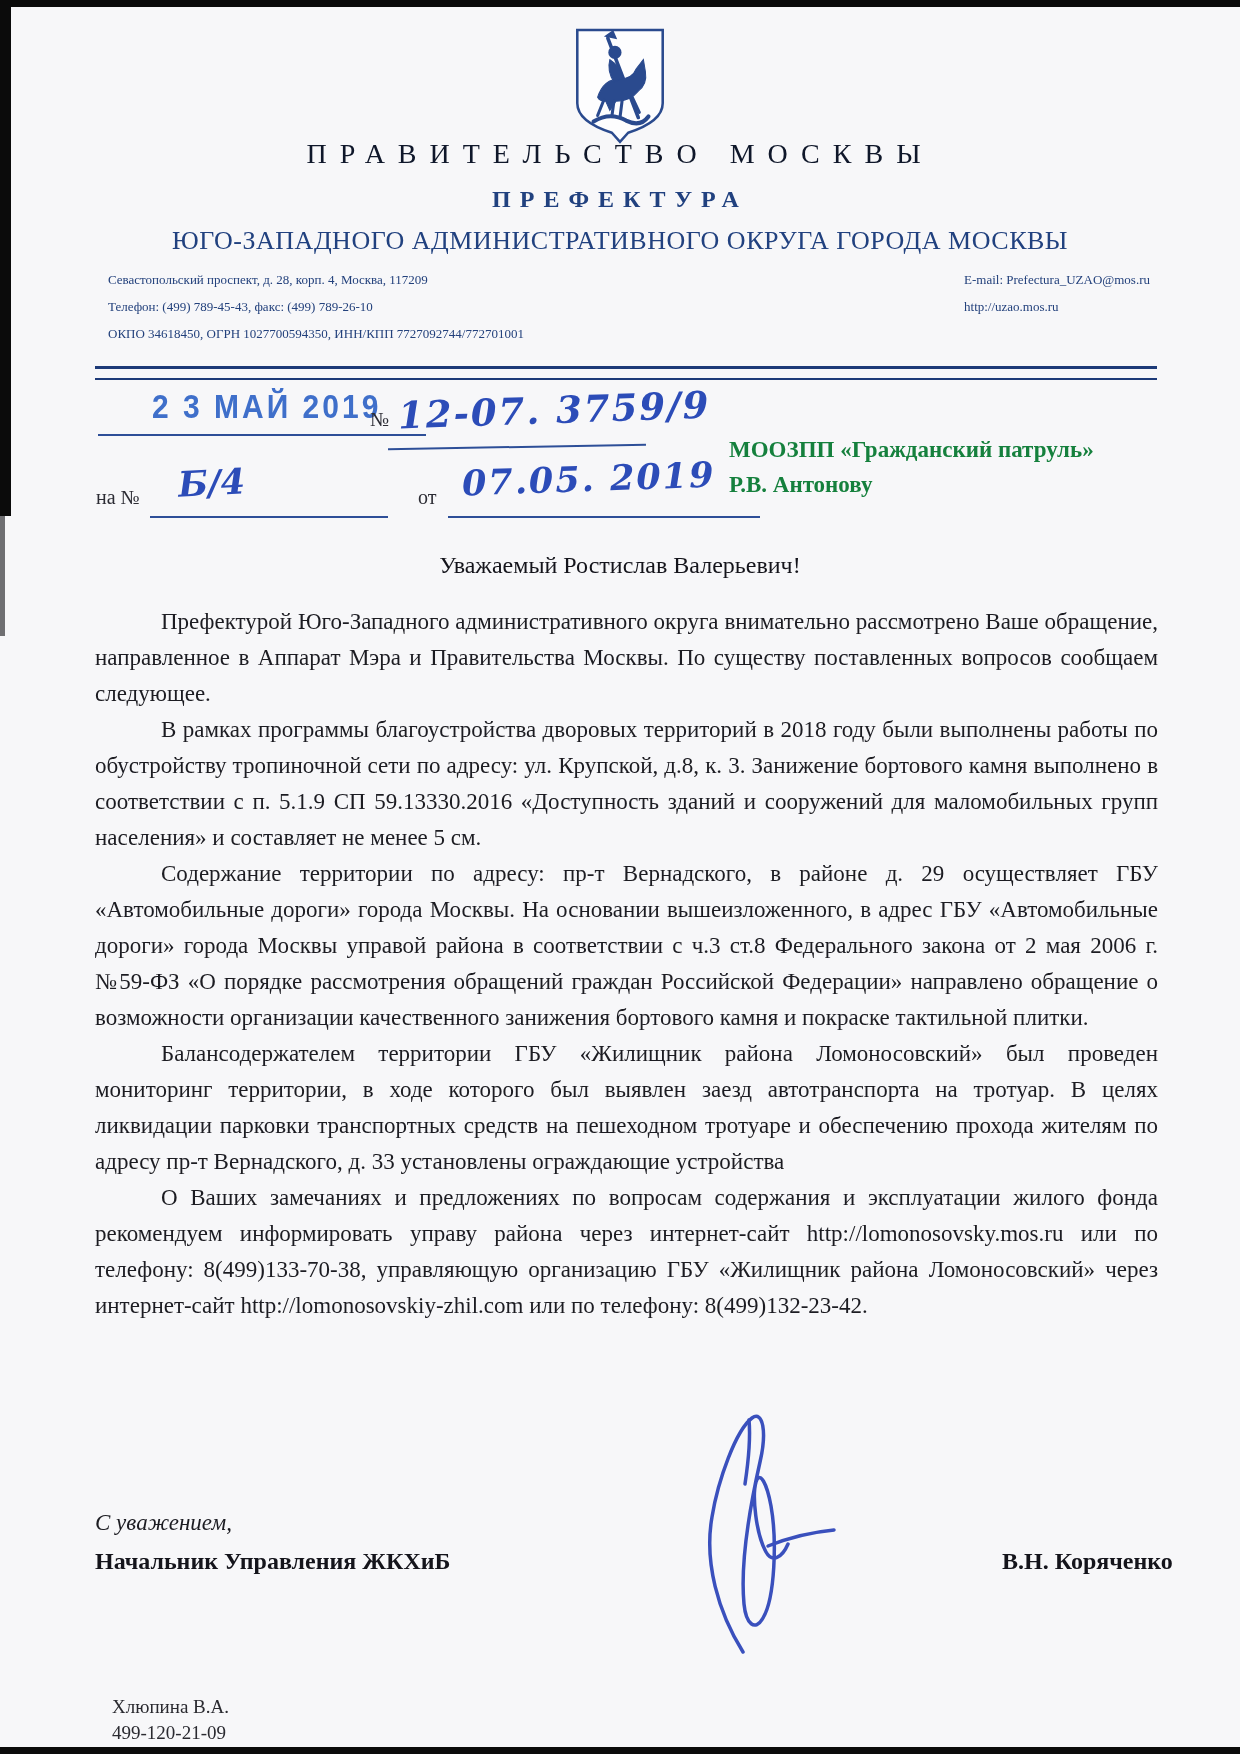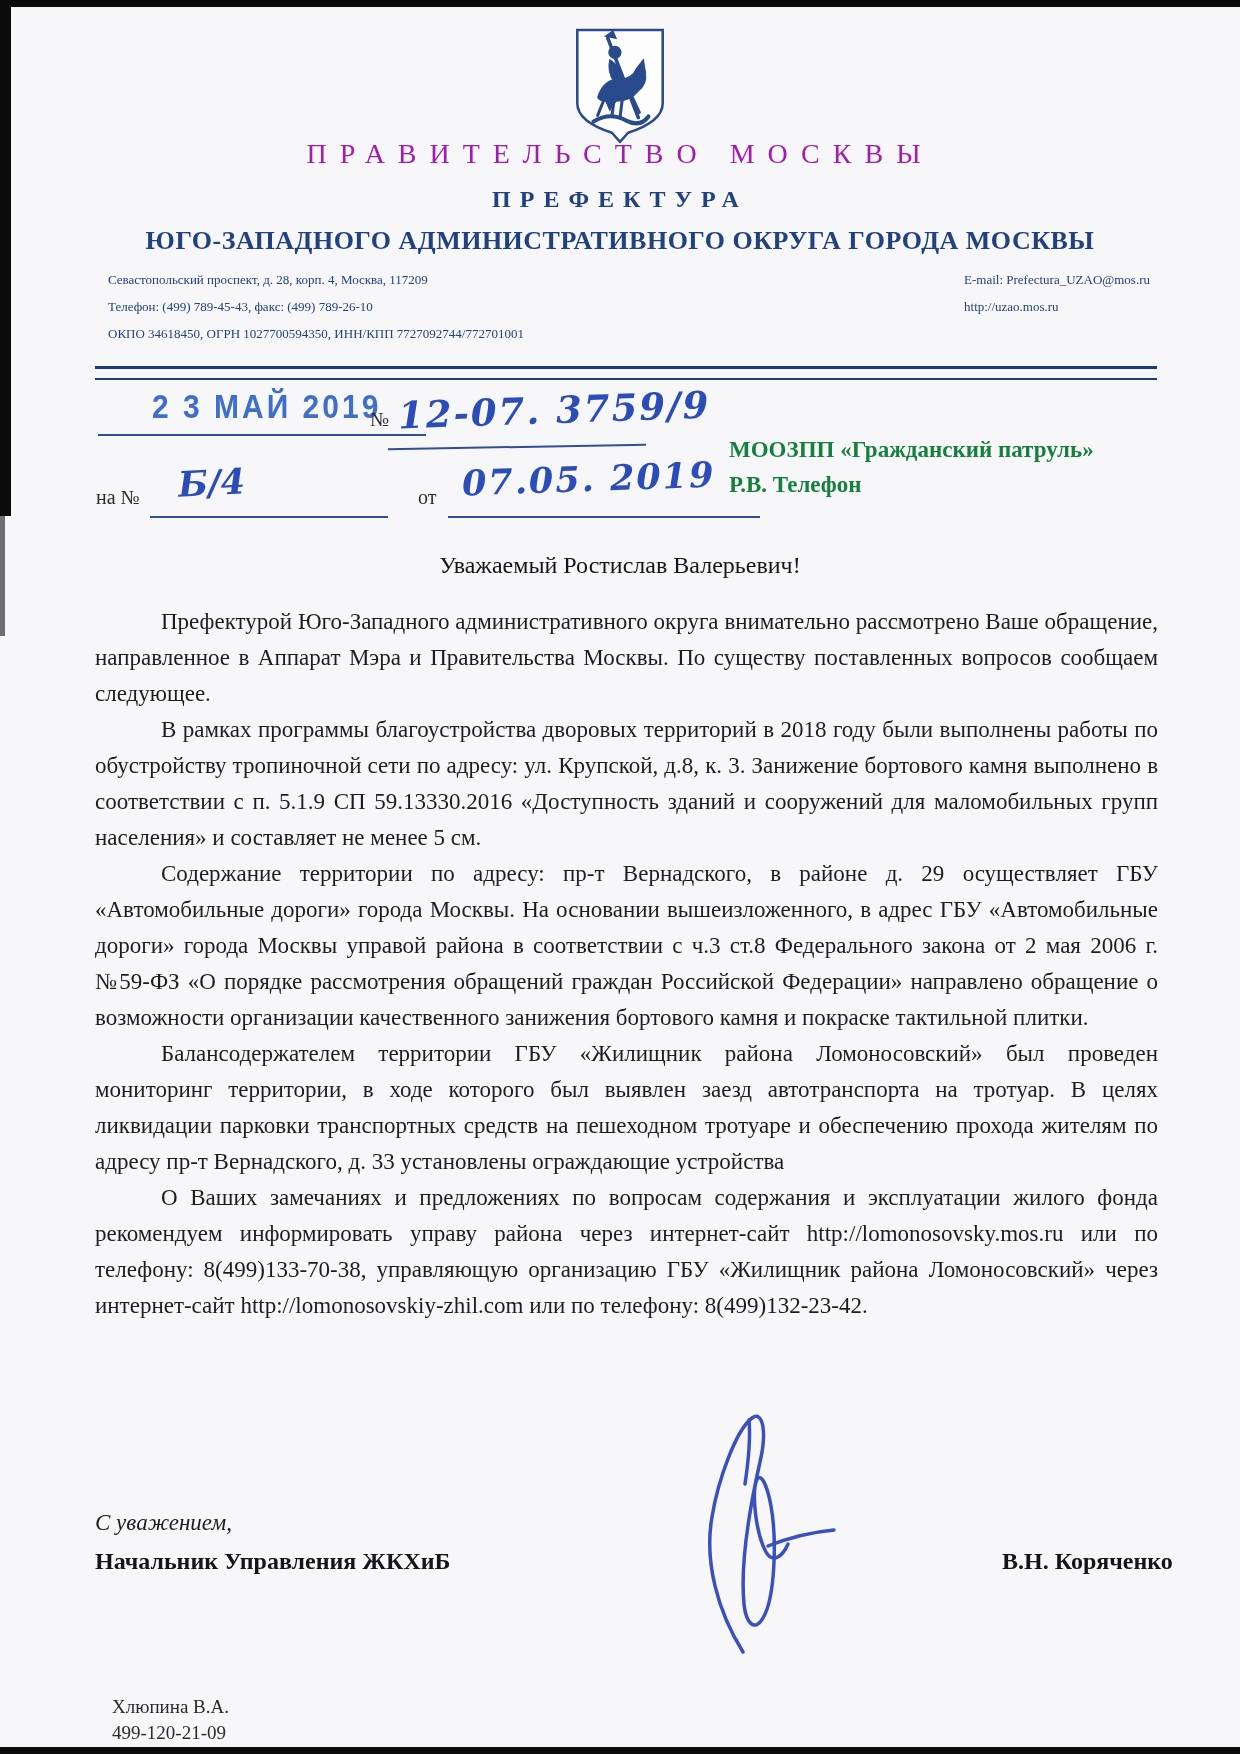--- a/index.html
+++ b/index.html
@@ -12,23 +12,23 @@
   .scan-edge{position:absolute;background:#0b0b0b;}
   .scan-top{top:0;left:0;width:1240px;height:7px;}
   .scan-left{top:0;left:0;width:11px;height:516px;}
   .scan-left-fade{top:516px;left:0;width:5px;height:120px;background:#6f6f72;}
   .scan-bottom{bottom:0;left:0;width:1240px;height:7px;}
 
   .center{left:0;right:0;text-align:center;}
   .abs{position:absolute;}
 
   .crest{top:26px;}
-  .gov-line{top:138px;font-size:28px;letter-spacing:13px;color:#a21caf;font-weight:500;}
+  .gov-line{top:138px;font-size:28px;letter-spacing:13px;color:#0f172a;font-weight:500;}
   .pref-line{top:186px;font-size:24px;letter-spacing:9px;color:#21417f;font-weight:bold;}
-  .okrug-line{top:226px;font-size:26px;letter-spacing:.5px;color:#21417f;font-weight:bold;}
+  .okrug-line{top:226px;font-size:26px;letter-spacing:.5px;color:#21417f;font-weight:normal;}
 
   .contact{top:266px;left:108px;width:1042px;display:flex;justify-content:space-between;
     color:#23417c;font-size:13px;line-height:27px;}
   .contact div{white-space:nowrap;}
 
   .rule-double{top:366px;left:95px;width:1062px;height:9px;
     border-top:3px solid #1d3a78;border-bottom:2px solid #1d3a78;}
 
   .stamp{top:390px;left:152px;font-family:"Liberation Sans",sans-serif;
     font-weight:bold;font-size:30px;letter-spacing:3px;color:#3f6fca;transform:scaleY(1.08);}
@@ -115,21 +115,21 @@
   <span class="abs lbl lbl-nano">на №</span>
   <span class="abs ink hw-nano">Б/4</span>
   <div class="field-line u3"></div>
 
   <span class="abs lbl lbl-ot">от</span>
   <span class="abs ink hw-date">07.05. 2019</span>
   <div class="field-line u4"></div>
 
   <div class="abs recipient">
     <div>МООЗПП «Гражданский патруль»</div>
-    <div>Р.В. Телефон</div>
+    <div>Р.В. Антонову</div>
   </div>
 
   <div class="abs center salutation">Уважаемый Ростислав Валерьевич!</div>
 
   <div class="abs body-text">
     <p>Префектурой Юго-Западного административного округа внимательно рассмотрено Ваше обращение, направленное в Аппарат Мэра и Правительства Москвы. По существу поставленных вопросов сообщаем следующее.</p>
     <p>В рамках программы благоустройства дворовых территорий в 2018 году были выполнены работы по обустройству тропиночной сети по адресу: ул. Крупской, д.8, к. 3. Занижение бортового камня выполнено в соответствии с п. 5.1.9 СП 59.13330.2016 «Доступность зданий и сооружений для маломобильных групп населения» и составляет не менее 5 см.</p>
     <p>Содержание территории по адресу: пр-т Вернадского, в районе д. 29 осуществляет ГБУ «Автомобильные дороги» города Москвы. На основании вышеизложенного, в адрес ГБУ «Автомобильные дороги» города Москвы управой района в соответствии с ч.3 ст.8 Федерального закона от 2 мая 2006 г. №59-ФЗ «О порядке рассмотрения обращений граждан Российской Федерации» направлено обращение о возможности организации качественного занижения бортового камня и покраске тактильной плитки.</p>
     <p>Балансодержателем территории ГБУ «Жилищник района Ломоносовский» был проведен мониторинг территории, в ходе которого был выявлен заезд автотранспорта на тротуар.  В целях ликвидации парковки транспортных средств на пешеходном тротуаре и обеспечению прохода жителям по адресу пр-т Вернадского, д. 33 установлены ограждающие устройства</p>
     <p>О Ваших замечаниях и предложениях по вопросам содержания и эксплуатации жилого фонда рекомендуем информировать управу района через интернет-сайт http://lomonosovsky.mos.ru или по телефону: 8(499)133-70-38, управляющую организацию ГБУ «Жилищник района Ломоносовский» через интернет-сайт http://lomonosovskiy-zhil.com или по телефону: 8(499)132-23-42.</p>

